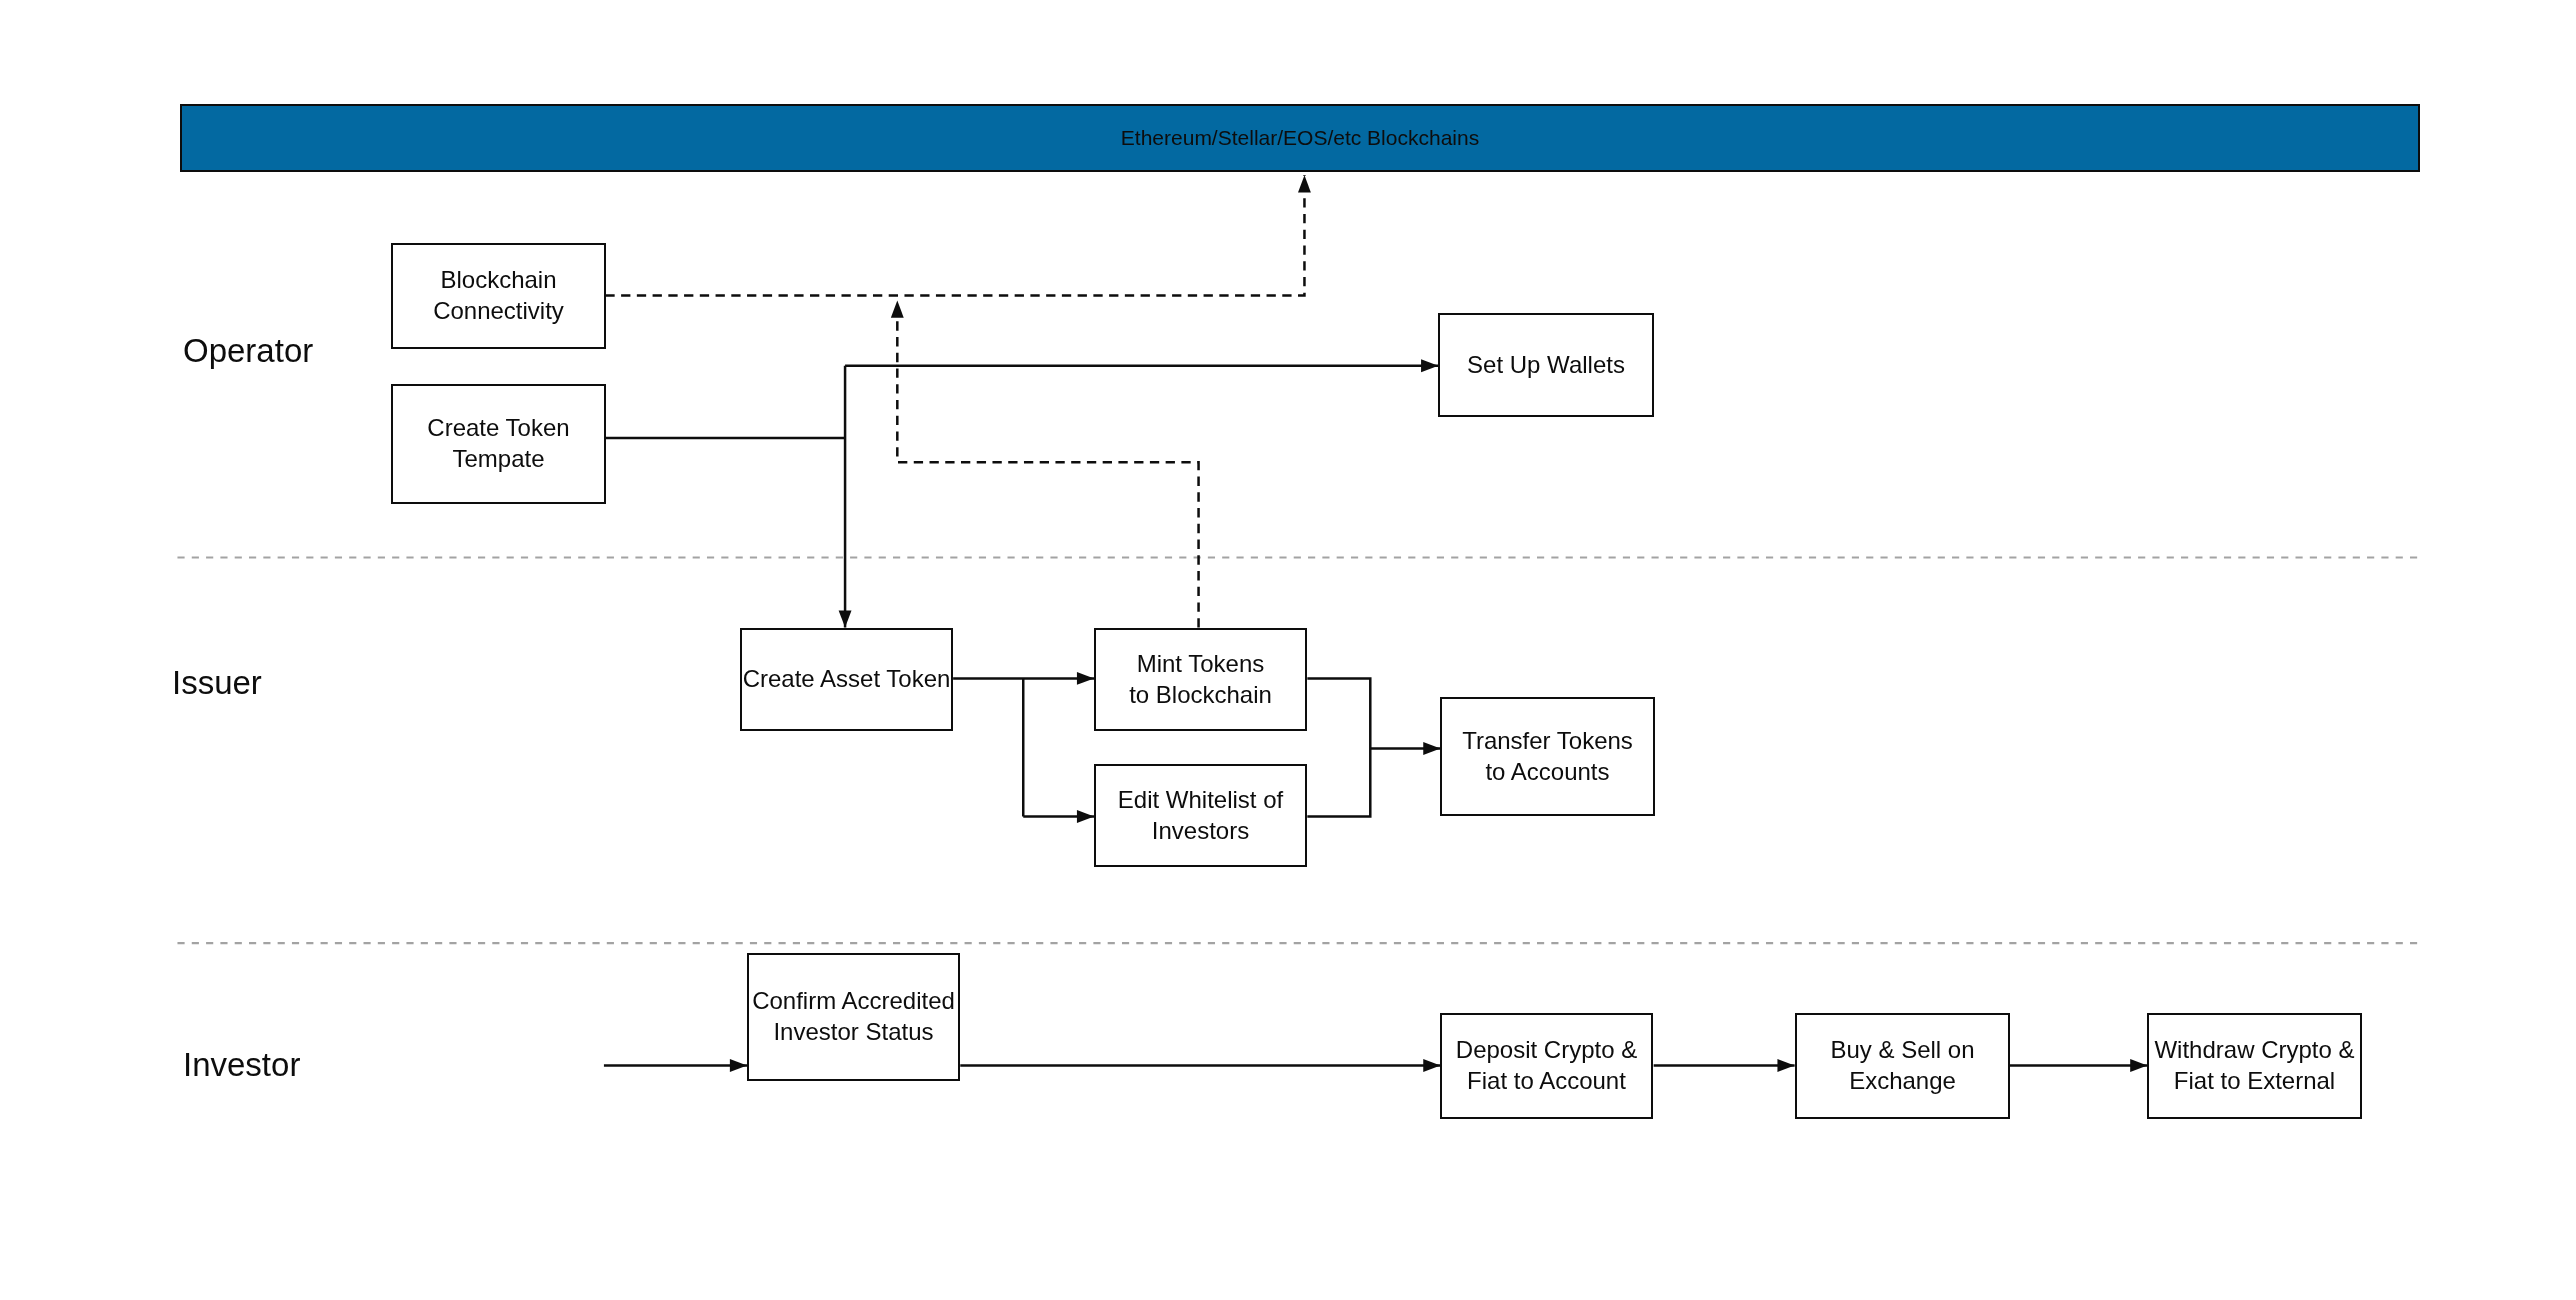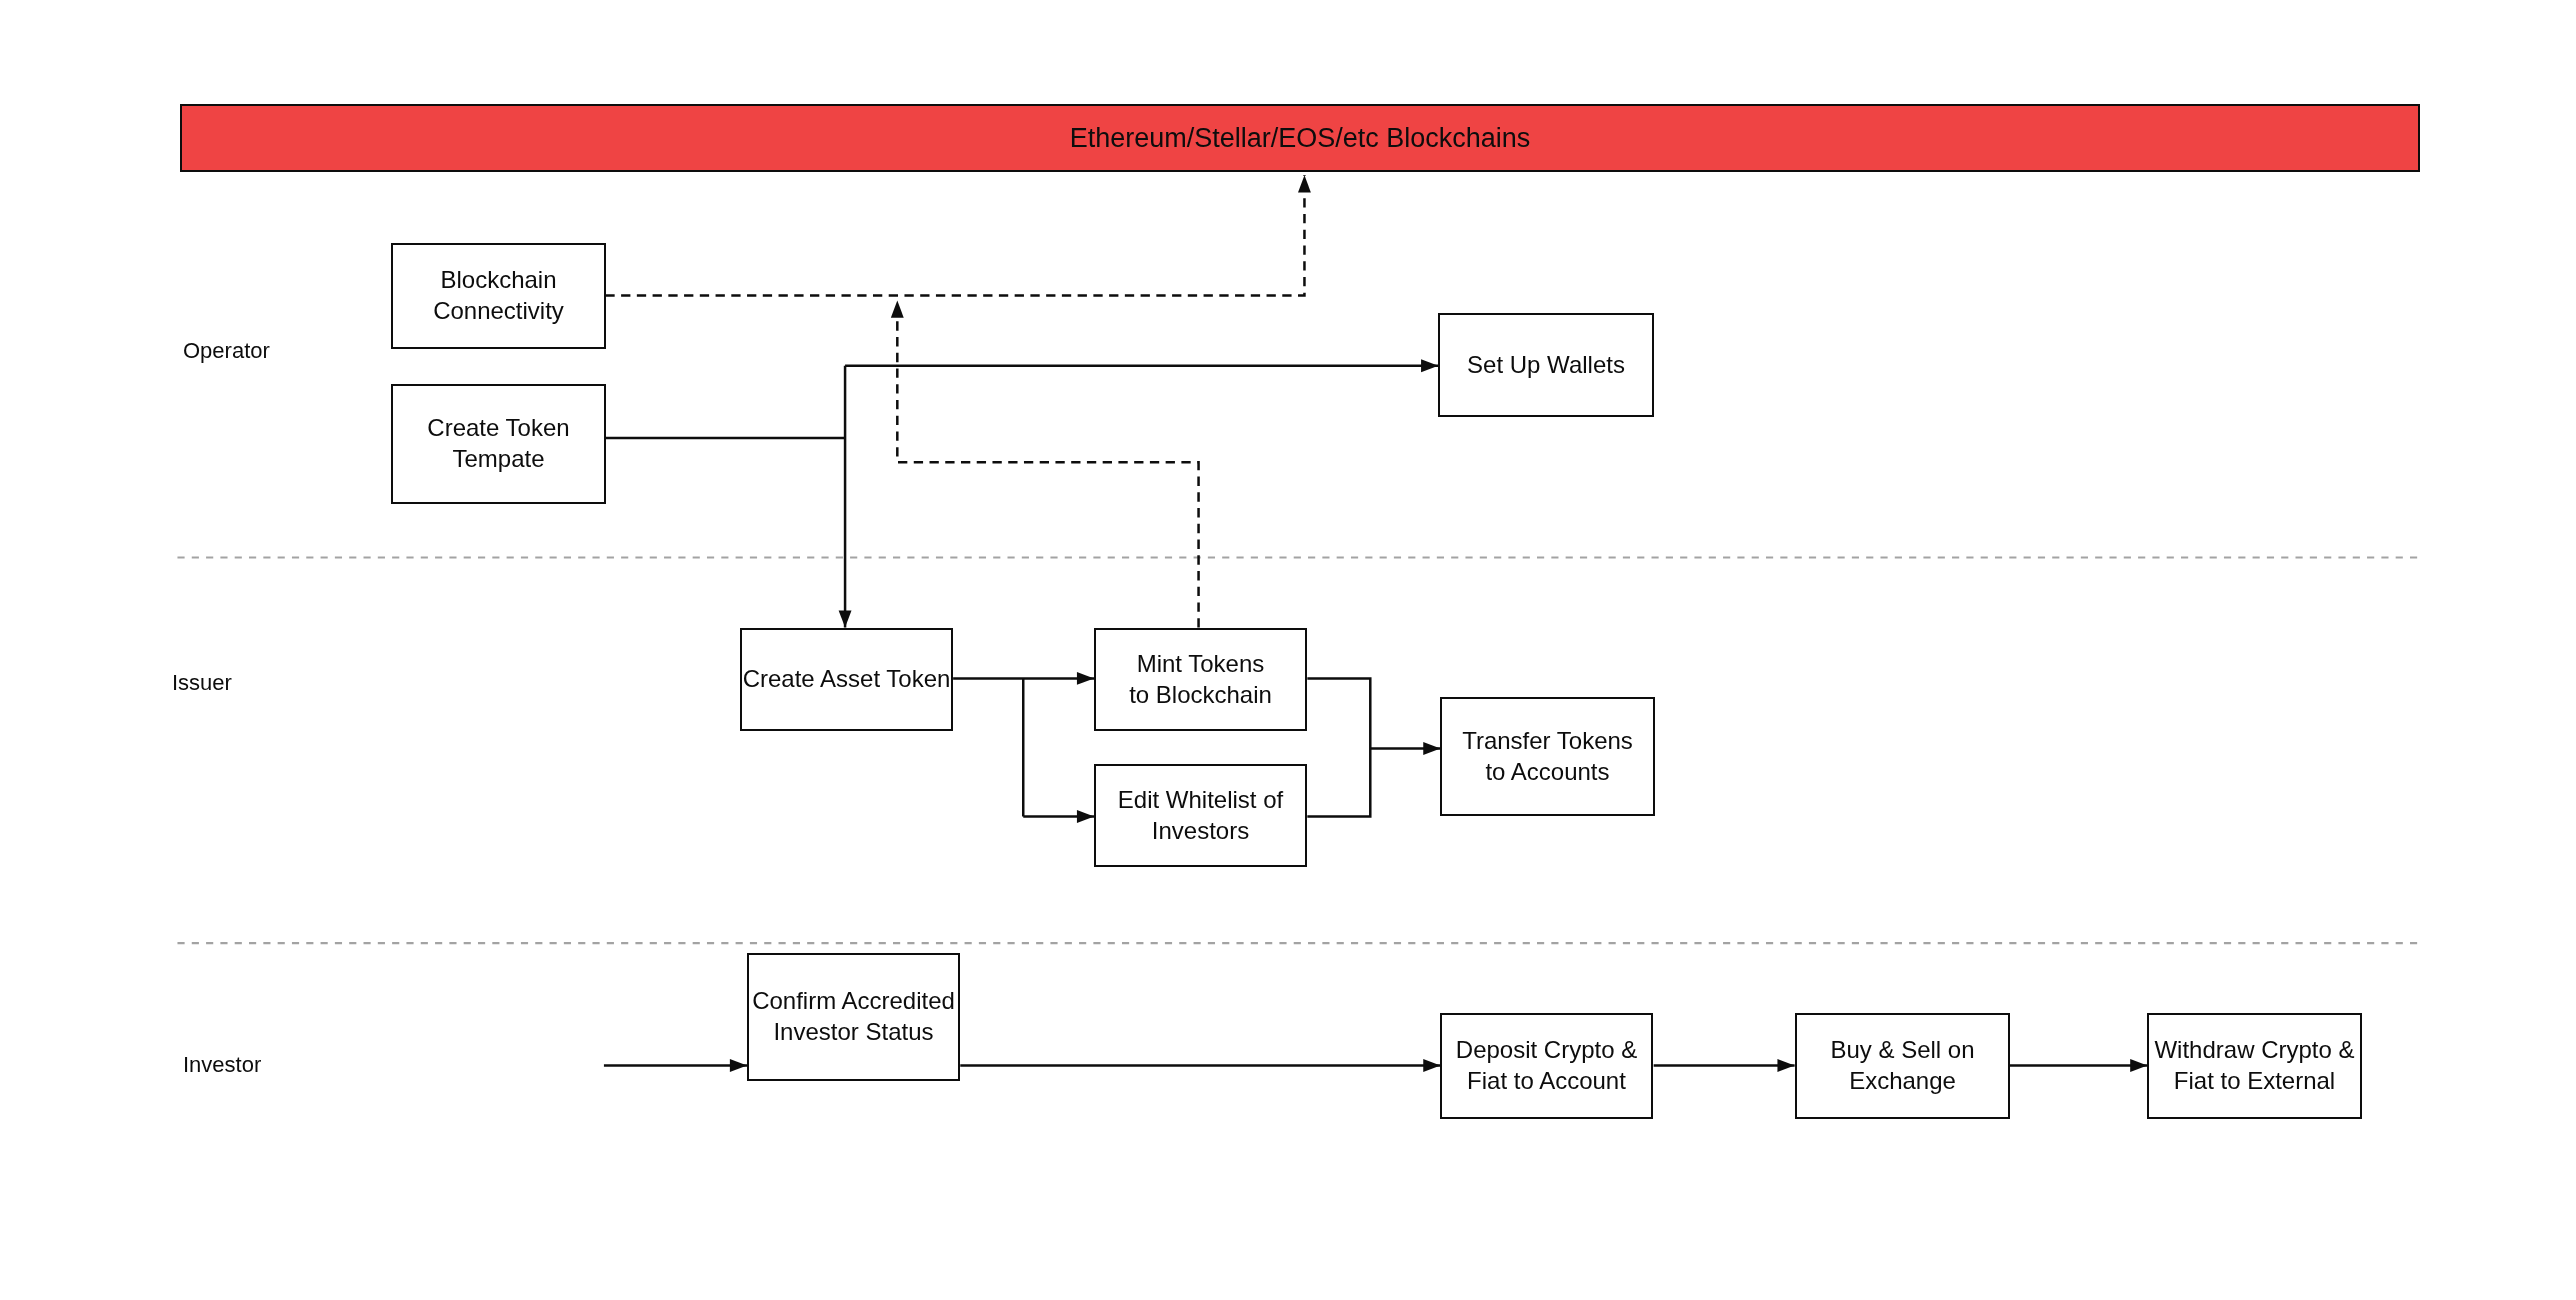--- a/index.html
+++ b/index.html
@@ -19,28 +19,28 @@
     display:flex;align-items:center;justify-content:center;
     text-align:center;
     font-size:24px;line-height:1.28;
     white-space:pre-line;
     z-index:2;
   }
   .topbar{
     position:absolute;
     box-sizing:border-box;
     border:2.9px solid #0d0d0d;
-    background:#ef4444;
+    background:#0369a1;
     display:flex;align-items:center;justify-content:center;
-    font-size:27px;
+    font-size:21px;
     z-index:2;
   }
   .lane-label{
     position:absolute;
-    font-size:22px;
+    font-size:33px;
     line-height:40px;
     white-space:nowrap;
     z-index:2;
   }
 </style>
 </head>
 <body>
 
 <div id="canvas">
 

